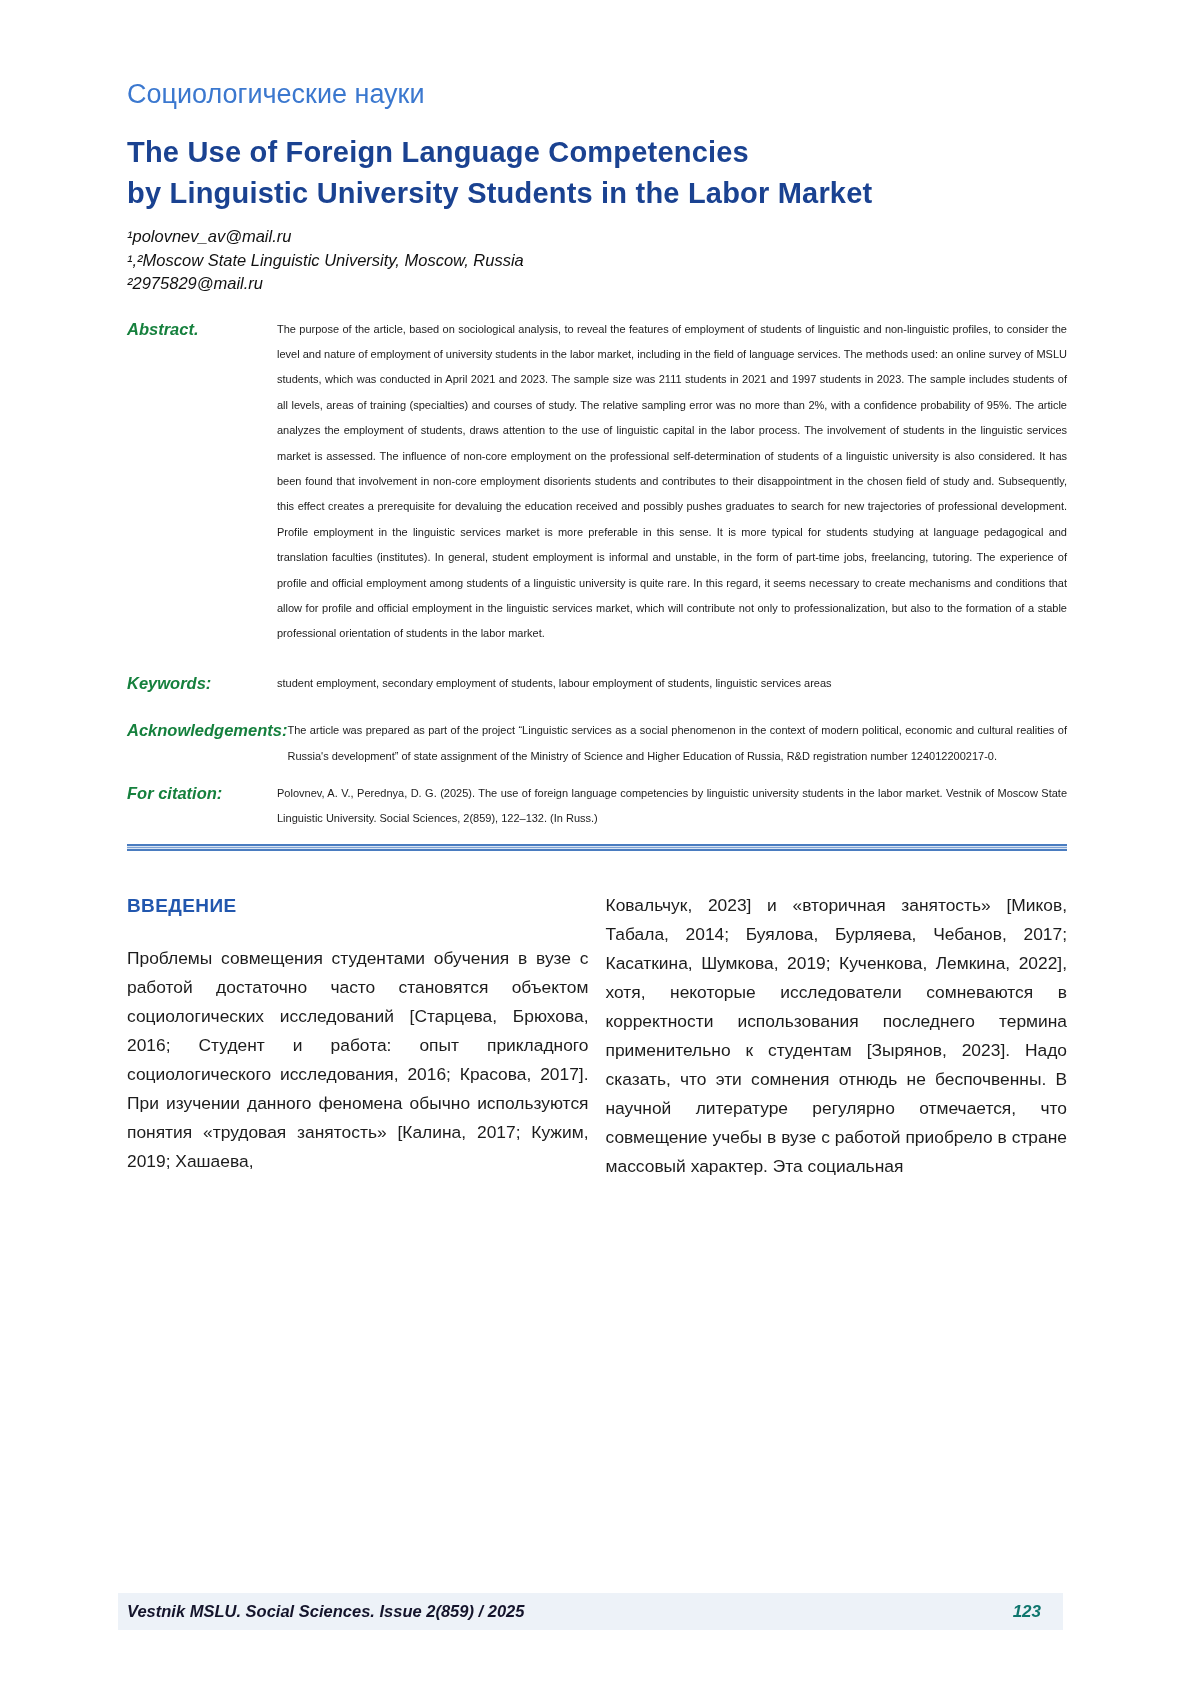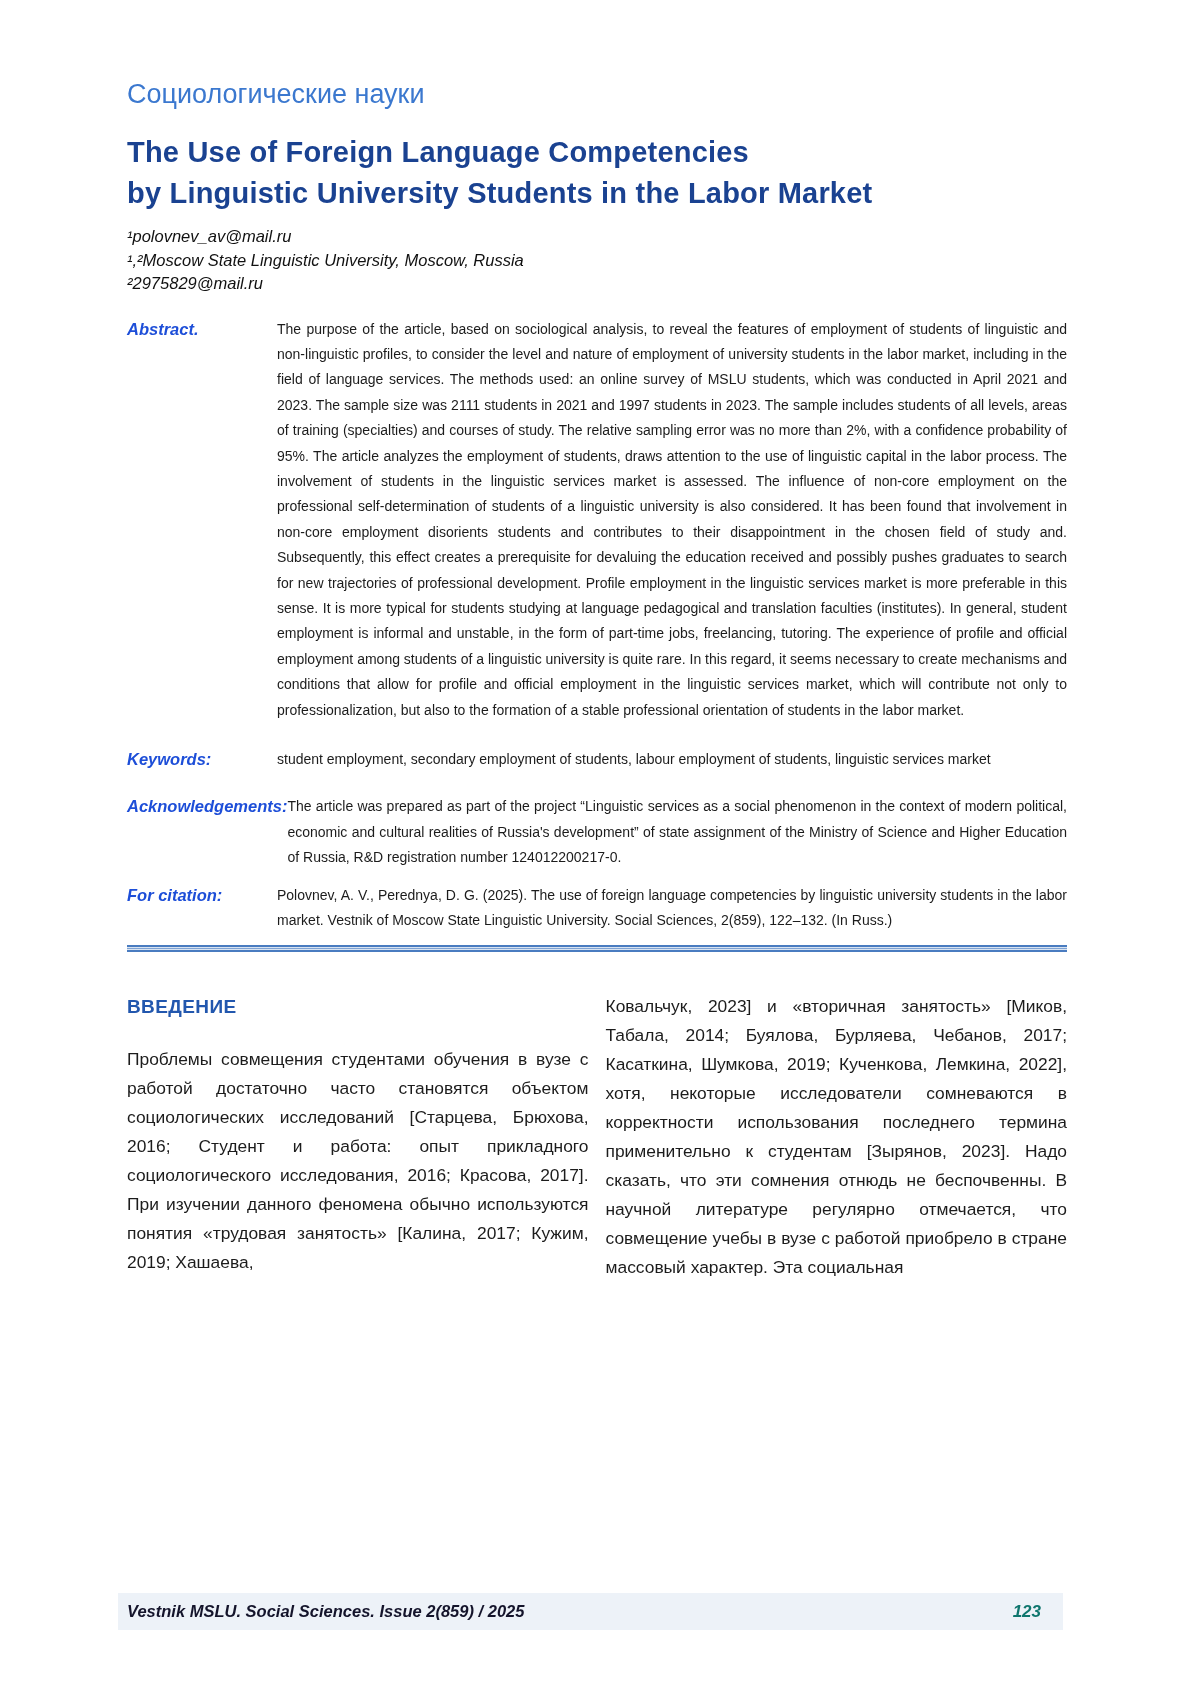--- a/index.html
+++ b/index.html
@@ -57,25 +57,25 @@
   .meta-row.abstract { margin-top: 21px; }
   .meta-row.keywords { margin-top: 24px; }
   .meta-row.acknowledgements { margin-top: 22px; }
   .meta-row.citation { margin-top: 12px; }
   .meta-label {
     flex: 0 0 150px;
     font-size: 16.5px;
     font-weight: 700;
     font-style: italic;
     line-height: 25.4px;
-    color: #1d4ed8;
+    color: #15803d;
   }
   .meta-text {
     flex: 1 1 auto;
-    font-size: 14px;
+    font-size: 11px;
     line-height: 25.4px;
     text-align: justify;
     color: #1c1c1c;
   }
   .separator {
     margin-top: 12px;
     height: 7px;
     background: linear-gradient(to bottom,
       #4a7cc0 0px, #4a7cc0 2px,
       #d9e4f2 2px, #d9e4f2 3px,
@@ -151,21 +151,21 @@
     <div>²2975829@mail.ru</div>
   </div>
 
   <div class="meta-row abstract">
     <div class="meta-label">Abstract.</div>
     <div class="meta-text">The purpose of the article, based on sociological analysis, to reveal the features of employment of students of linguistic and non-linguistic profiles, to consider the level and nature of employment of university students in the labor market, including in the field of language services. The methods used: an online survey of MSLU students, which was conducted in April 2021 and 2023. The sample size was 2111 students in 2021 and 1997 students in 2023. The sample includes students of all levels, areas of training (specialties) and courses of study. The relative sampling error was no more than 2%, with a confidence probability of 95%. The article analyzes the employment of students, draws attention to the use of linguistic capital in the labor process. The involvement of students in the linguistic services market is assessed. The influence of non-core employment on the professional self-determination of students of a linguistic university is also considered. It has been found that involvement in non-core employment disorients students and contributes to their disappointment in the chosen field of study and. Subsequently, this effect creates a prerequisite for devaluing the education received and possibly pushes graduates to search for new trajectories of professional development. Profile employment in the linguistic services market is more preferable in this sense. It is more typical for students studying at language pedagogical and translation faculties (institutes). In general, student employment is informal and unstable, in the form of part-time jobs, freelancing, tutoring. The experience of profile and official employment among students of a linguistic university is quite rare. In this regard, it seems necessary to create mechanisms and conditions that allow for profile and official employment in the linguistic services market, which will contribute not only to professionalization, but also to the formation of a stable professional orientation of students in the labor market.</div>
   </div>
 
   <div class="meta-row keywords">
     <div class="meta-label">Keywords:</div>
-    <div class="meta-text">student employment, secondary employment of students, labour employment of students, linguistic services market</div>
+    <div class="meta-text">student employment, secondary employment of students, labour employment of students, linguistic services areas</div>
   </div>
 
   <div class="meta-row acknowledgements">
     <div class="meta-label">Acknowledgements:</div>
     <div class="meta-text">The article was prepared as part of the project “Linguistic services as a social phenomenon in the context of modern political, economic and cultural realities of Russia's development” of state assignment of the Ministry of Science and Higher Education of Russia, R&amp;D registration number 124012200217-0.</div>
   </div>
 
   <div class="meta-row citation">
     <div class="meta-label">For citation:</div>
     <div class="meta-text">Polovnev, A. V., Perednya, D. G. (2025). The use of foreign language competencies by linguistic university students in the labor market. Vestnik of Moscow State Linguistic University. Social Sciences, 2(859), 122–132. (In Russ.)</div>

